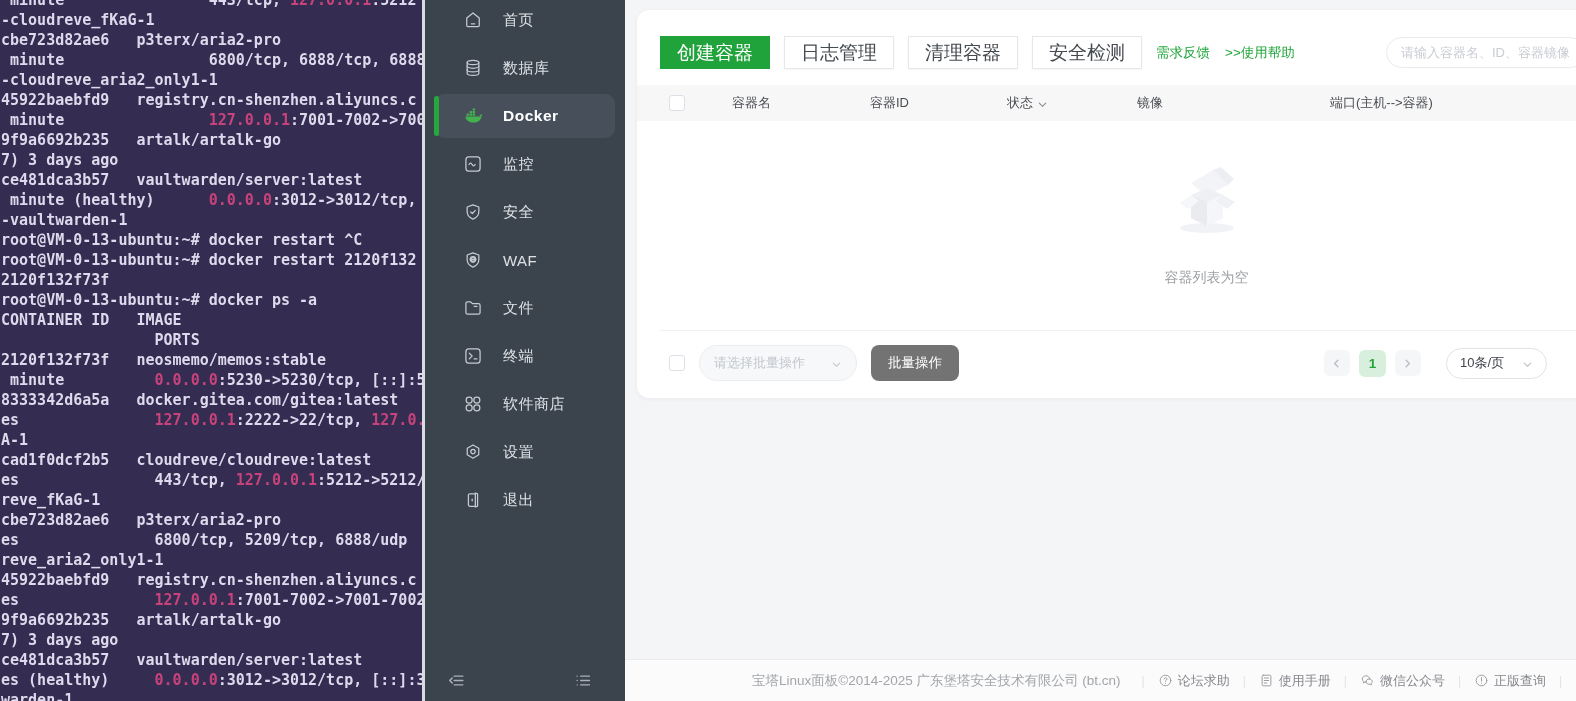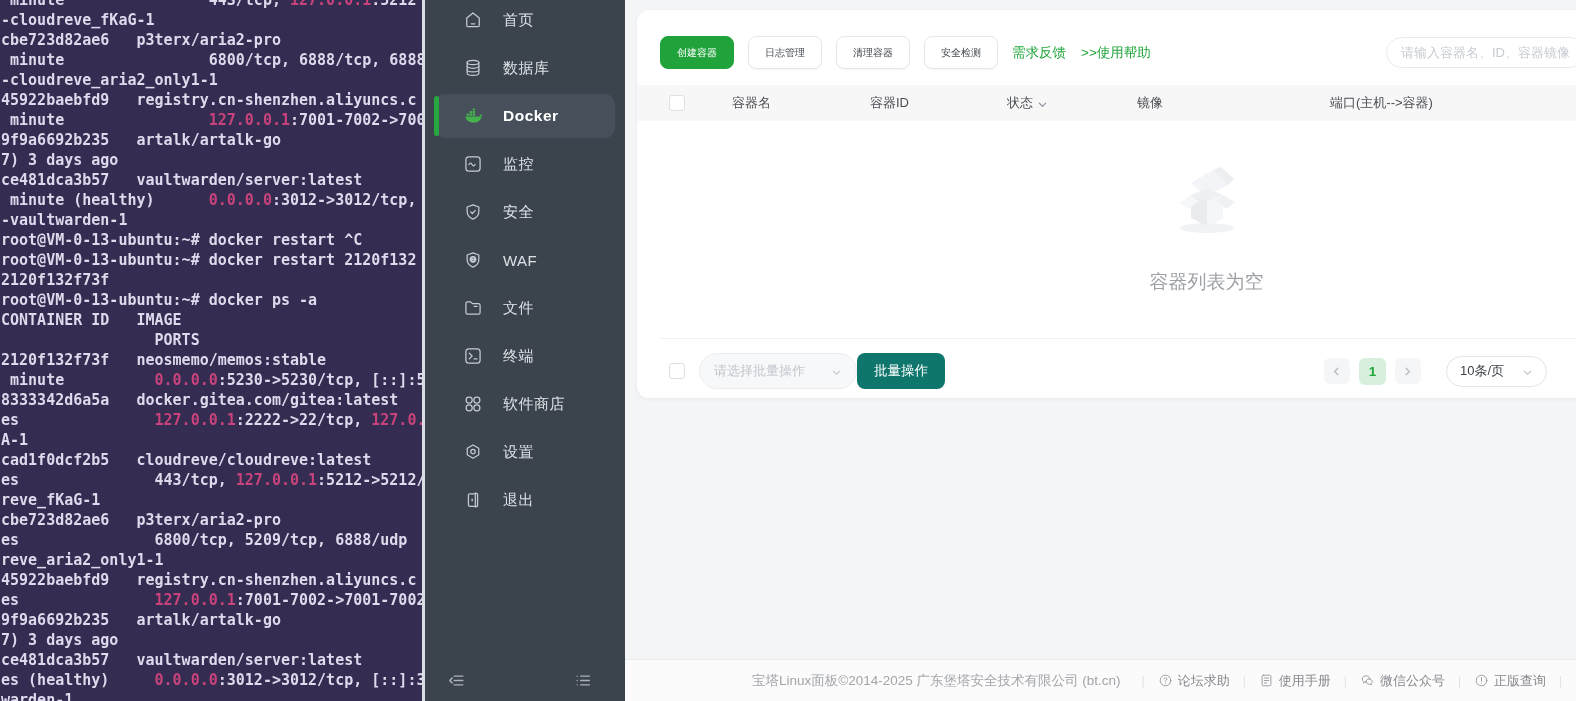--- a/index.html
+++ b/index.html
@@ -65,22 +65,22 @@
     box-shadow:0 1px 4px rgba(40,50,60,.06);
     position:relative; overflow:hidden;
   }
   .main-rest { flex:1; }
   
   .toolbar {
     display:flex; align-items:center;
     padding:26px 20px 0 23px;
   }
   .btn {
-    height:33px; padding:0 16px; border-radius:8px;
-    font-size:10px; display:inline-flex; align-items:center;
+    height:33px; padding:0 16px; border-radius:0;
+    font-size:19px; display:inline-flex; align-items:center;
     cursor:pointer; white-space:nowrap;
   }
   .btn-primary { background:#21a33c; color:#fff; border:1px solid #21a33c; margin-right:14px; }
   .btn-plain {
     background:#fff; color:#454a50; border:1px solid #e6e7e9;
     box-shadow:0 1px 2px rgba(0,0,0,.04); margin-right:14px;
   }
   .tb-link { color:#20a53a; font-size:13.5px; margin-right:15px; cursor:pointer; white-space:nowrap; }
   .search-input {
     margin-left:auto; width:200px; height:31px; flex:none;
@@ -103,35 +103,35 @@
   .th { flex:none; display:flex; align-items:center; }
   .th-name  { width:138px; }
   .th-id    { width:137px; }
   .th-state { width:130px; cursor:pointer; }
   .th-image { width:193px; }
   .chev { width:11px; height:11px; margin-left:4px; color:#8a8f98; }
   .chev svg { width:11px; height:11px; }
 
   
   .empty { width:fit-content; margin:40px auto 0; position:relative; left:85px; text-align:center; }
-  .empty-caption { margin-top:26px; font-size:19px; color:#9da0a5; }
+  .empty-caption { margin-top:26px; font-size:14px; color:#9da0a5; }
 
   
   .divider { border-top:1px solid #f0f0f2; margin:43px 0 0 23px; }
   .batchbar { display:flex; align-items:center; padding:14px 0 0 32px; }
   .batch-select {
     margin-left:14px; width:158px; height:36px; border-radius:18px;
     background:#f7f8fa; border:1px solid #ececee;
     display:flex; align-items:center; padding:0 14px;
     font-size:13px; color:#c2c6cc; cursor:pointer;
   }
   .batch-select .chev { margin-left:auto; color:#c2c6cc; }
   .btn-batch {
-    height:36px; padding:0 17px; border-radius:8px;
-    background:#0f766e; color:#fff; font-size:13.5px; border:none;
+    margin-left:14px; height:36px; padding:0 17px; border-radius:8px;
+    background:#737373; color:#fff; font-size:13.5px; border:none;
     display:inline-flex; align-items:center; cursor:pointer;
   }
   .pager { margin-left:auto; margin-right:59px; display:flex; align-items:center; }
   .pg-btn {
     width:26px; height:26px; border-radius:6px; background:#f5f6f7;
     display:inline-flex; align-items:center; justify-content:center;
     color:#b9bec6; cursor:pointer; margin-right:9px;
   }
   .pg-btn svg { width:11px; height:11px; }
   .pg-num {

